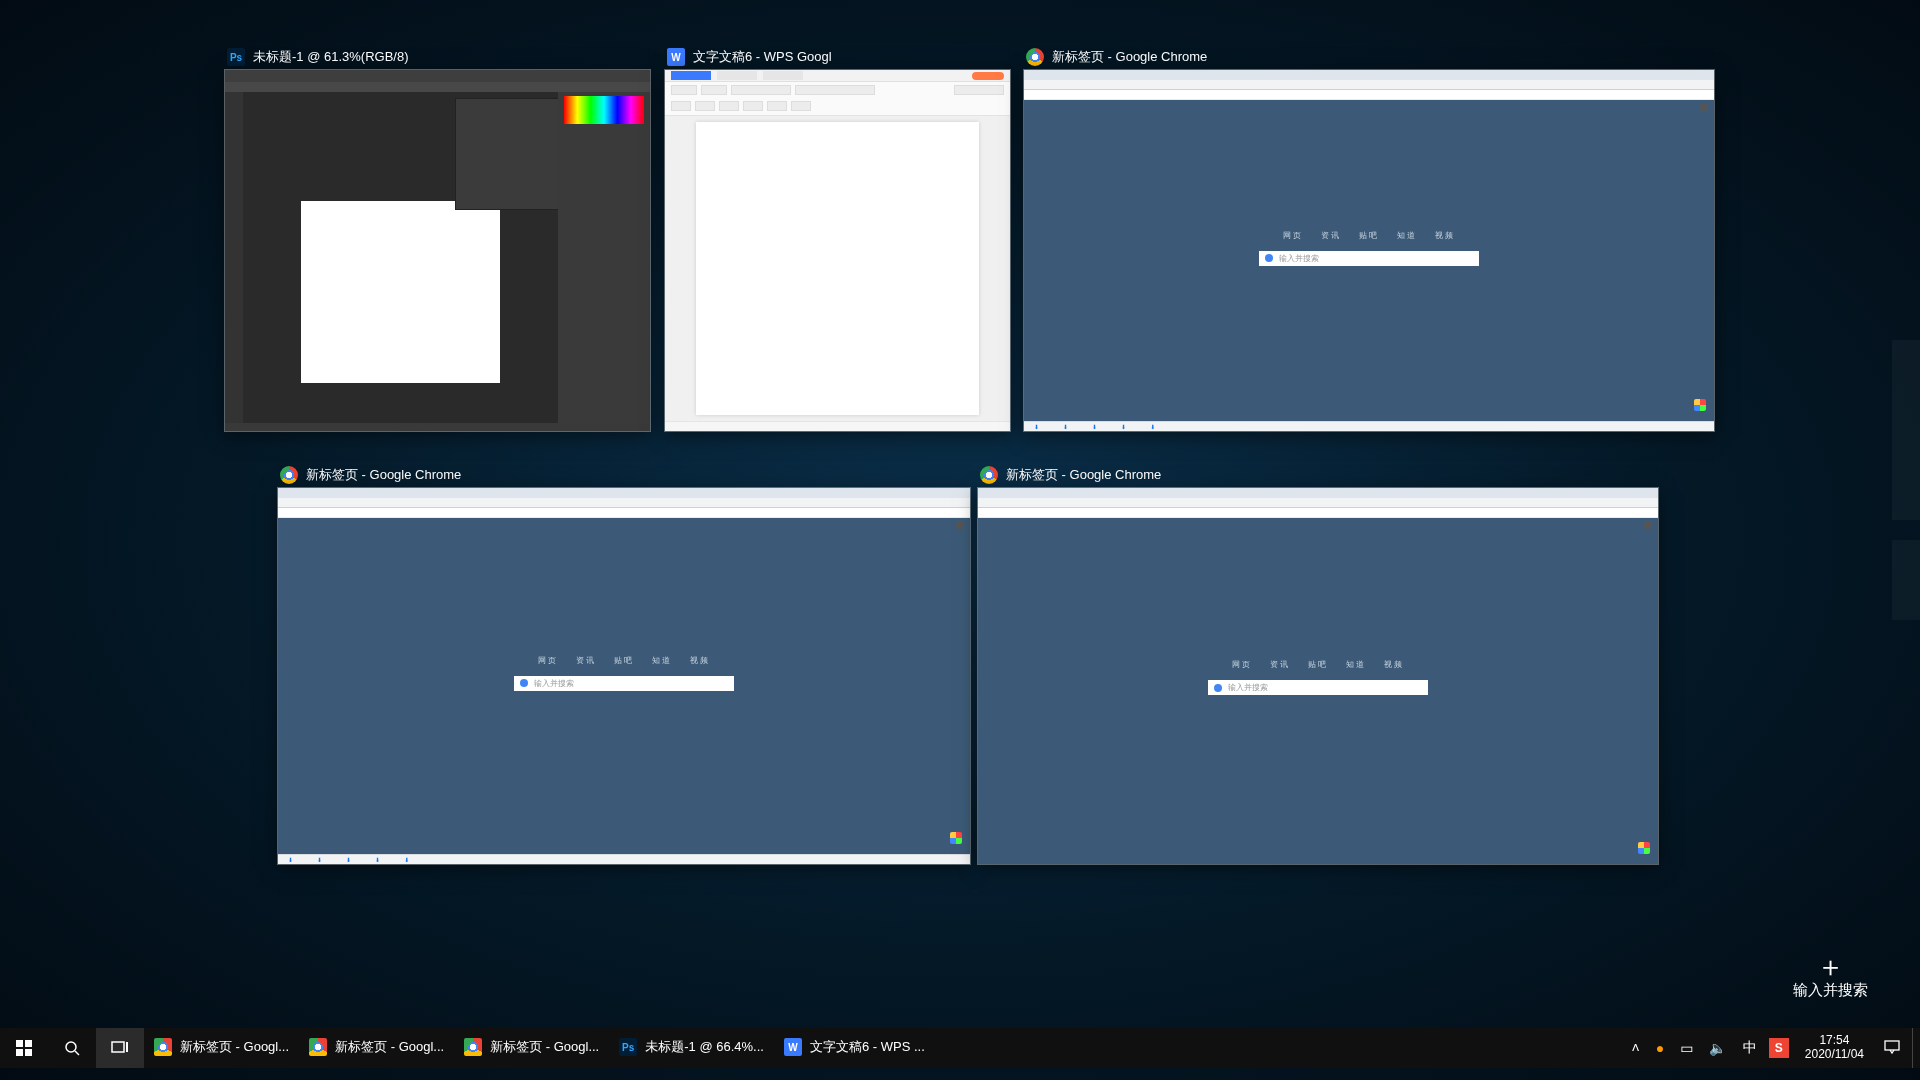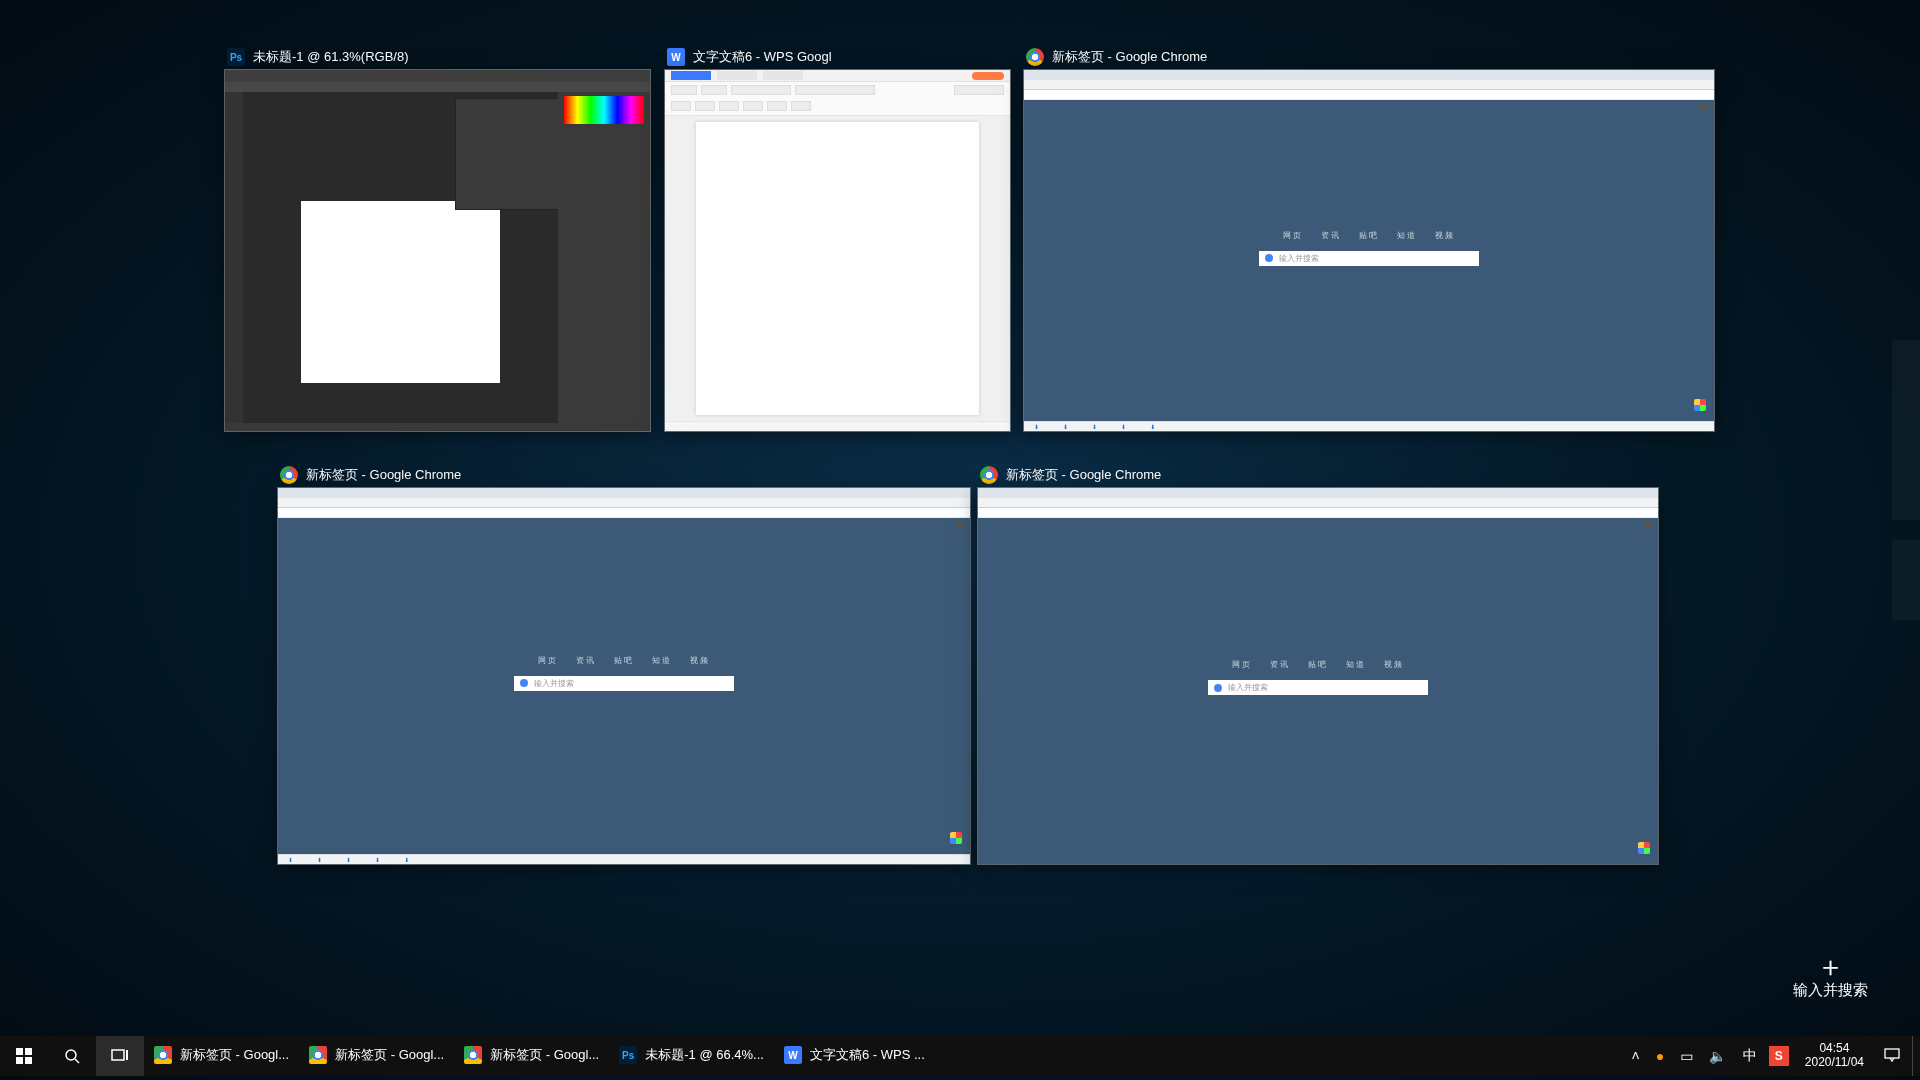--- a/index.html
+++ b/index.html
@@ -99,21 +99,21 @@
 .new-desktop {
   position:absolute; right:52px; bottom:80px; text-align:center; font-size:15px; color:#fff;
 }
 .new-desktop .plus { font-size:28px; line-height:1; }
 
 
 .peek-strip { position:absolute; right:0; width:28px; background:rgba(255,255,255,.04); }
 
 
 .taskbar {
-  position:absolute; left:0; right:0; bottom:4px; height:40px;
+  position:absolute; left:0; right:0; bottom:12px; height:40px;
   background:#101010; display:flex; align-items:center; color:#fff;
   font-size:13px;
 }
 .taskbar .tb-left { display:flex; align-items:center; height:100%; }
 .taskbar .tb-btn {
   width:48px; height:100%; display:flex; align-items:center; justify-content:center;
 }
 .taskbar .tb-btn.active { background:#2b2b2b; }
 .taskbar .tb-app {
   display:flex; align-items:center; gap:8px; height:100%; padding:0 10px;
@@ -367,21 +367,21 @@
   </div>
 
   <div class="tb-right">
     <span class="tray-icon">˄</span>
     <span class="tray-icon" style="color:#f90">●</span>
     <span class="tray-icon">▭</span>
     <span class="tray-icon">🔈</span>
     <span class="tray-icon">中</span>
     <span class="sogou">S</span>
     <div class="clock">
-      <div>04:54</div>
+      <div>17:54</div>
       <div>2020/11/04</div>
     </div>
     <span class="tray-icon">
       <svg width="16" height="16" viewBox="0 0 16 16" fill="none" stroke="#fff" stroke-width="1.3">
           <rect x="1" y="2" width="14" height="9"></rect>
           <path d="M6 11 L8 14 L10 11"></path>
         </svg>
     </span>
     <div class="peek"></div>
   </div>

